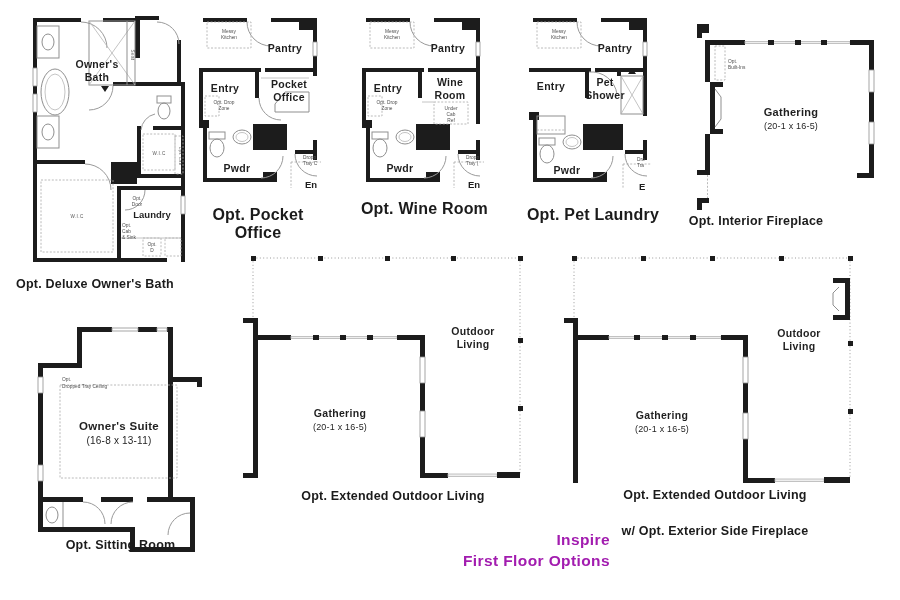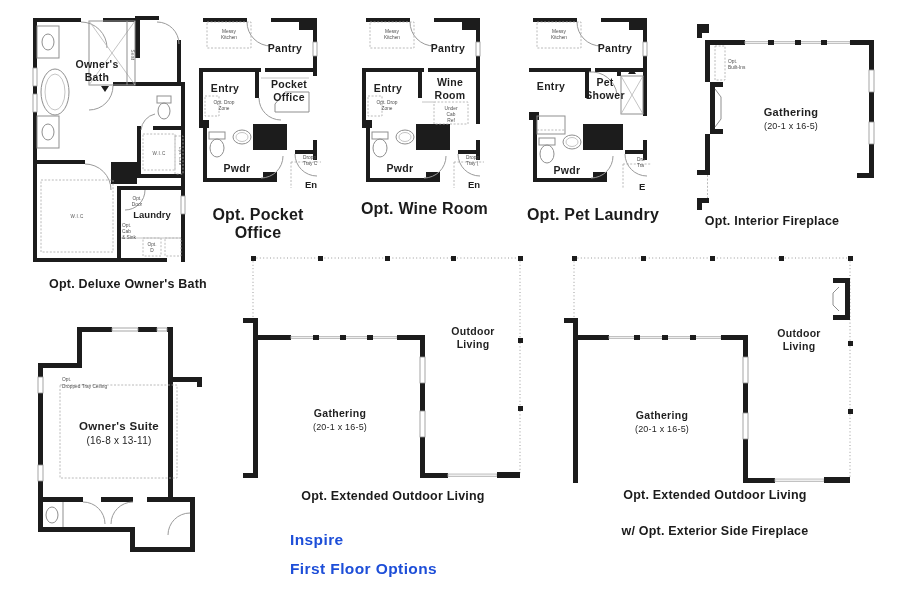--- a/index.html
+++ b/index.html
@@ -2,24 +2,24 @@
 <html><head>
 <meta charset="utf-8">
 <style>
   html,body{margin:0;padding:0;background:#fff;}
   #page{position:relative;width:900px;height:600px;background:#fff;overflow:hidden;
         font-family:"Liberation Sans",sans-serif;}
   .plan{position:absolute;}
   .cap{position:absolute;text-align:center;font-weight:700;font-size:12.5px;
        color:#1b1b1b;letter-spacing:.2px;}
   .cap2{font-size:16px;}
-  #title{position:absolute;left:290px;top:531px;width:320px;text-align:left;
-         color:#1d4ed8;font-weight:700;}
+  #title{position:absolute;left:290px;top:531px;width:320px;text-align:right;
+         color:#a21caf;font-weight:700;}
   #title .t1{font-size:15.5px;letter-spacing:.4px;}
-  #title .t2{font-size:15.5px;letter-spacing:.4px;margin-top:11px;}
+  #title .t2{font-size:15.5px;letter-spacing:.4px;margin-top:3px;}
   
   .w{fill:#1c1c1c;stroke:none;}
   .t{fill:none;stroke:#8f8f8f;stroke-width:1;}
   .tt{fill:none;stroke:#b5b5b5;stroke-width:.8;}
   .d{fill:none;stroke:#a8a8a8;stroke-width:.8;stroke-dasharray:2 1.6;}
   .dot{fill:none;stroke:#9a9a9a;stroke-width:1;stroke-dasharray:1 2.4;}
   .arc{fill:none;stroke:#9a9a9a;stroke-width:1;}
   .win{fill:#fff;stroke:#8f8f8f;stroke-width:.8;}
   text{font-family:"Liberation Sans",sans-serif;}
   text.room{font-size:10.5px;font-weight:700;fill:#1f1f1f;letter-spacing:.3px;text-anchor:middle;}
@@ -106,21 +106,21 @@
       <text class="tiny" x="112" y="190">Opt.</text>
       <text class="tiny" x="112" y="196">Door</text>
       <text class="tinyL" x="97" y="217">Opt.</text>
       <text class="tinyL" x="97" y="223">Cab</text>
       <text class="tinyL" x="97" y="229">&amp; Sink</text>
       <text class="tiny" x="127" y="236">Opt.</text>
       <text class="tiny" x="127" y="242">D</text>
       <text class="wic" x="154" y="146" transform="rotate(90 154 146)" style="font-size:3.8px">Opt. Cab</text>
     </g>
   </svg>
-  <div class="cap" style="left:43px;top:277px;width:170px">Opt. Deluxe Owner's Bath</div>
+  <div class="cap" style="left:10px;top:277px;width:170px">Opt. Deluxe Owner's Bath</div>
 
   <svg class="plan" style="left:195px;top:12px" width="135" height="190" viewBox="0 0 135 190">
     <g>
       <rect class="w" x="8" y="6" width="44" height="4"></rect>
       <rect class="w" x="76" y="6" width="46" height="4"></rect>
       <rect class="w" x="104" y="6" width="18" height="12"></rect>
       <rect class="w" x="118" y="6" width="4" height="24"></rect>
       <rect class="w" x="118" y="44" width="4" height="20"></rect>
       <rect class="w" x="4" y="56" width="62" height="4"></rect>
       <rect class="w" x="70" y="56" width="52" height="4"></rect>
@@ -347,21 +347,21 @@
     <g>
       <rect class="d" x="30" y="24" width="10" height="34"></rect>
     </g>
     <g>
       <text class="tinyL" x="43" y="41">Opt.</text>
       <text class="tinyL" x="43" y="47">Built-Ins</text>
       <text class="room" x="106" y="94" style="font-size:11px">Gathering</text>
       <text class="dim" x="106" y="107">(20-1 x 16-5)</text>
     </g>
   </svg>
-  <div class="cap" style="left:672px;top:214px;width:200px">Opt. Interior Fireplace</div>
+  <div class="cap" style="left:656px;top:214px;width:200px">Opt. Interior Fireplace</div>
 
   <svg class="plan" style="left:25px;top:315px" width="185" height="240" viewBox="0 0 185 240">
     <g>
       <rect class="w" x="57" y="12" width="30" height="5"></rect>
       <rect class="w" x="113" y="12" width="19" height="5"></rect>
       <rect class="w" x="142" y="12" width="6" height="5"></rect>
       <rect class="w" x="52" y="12" width="5" height="41"></rect>
       <rect class="w" x="13" y="48" width="44" height="5"></rect>
       <rect class="w" x="13" y="48" width="5" height="125"></rect>
       <rect class="w" x="143" y="12" width="5" height="55"></rect>
@@ -395,20 +395,21 @@
     <g>
       <rect class="d" x="35" y="70" width="117" height="93"></rect>
     </g>
     <g>
       <text class="tinyL" x="37" y="66">Opt.</text>
       <text class="tinyL" x="37" y="73">Dropped Tray Ceiling</text>
       <text class="room" x="94" y="115" style="font-size:11.5px">Owner's Suite</text>
       <text class="dim" x="94" y="129" style="font-size:10px">(16-8 x 13-11)</text>
     </g>
   </svg>
+  <div class="cap" style="left:33px;top:538px;width:175px">Opt. Sitting Room</div>
 
   <svg class="plan" style="left:235px;top:245px" width="290" height="240" viewBox="0 0 290 240">
     <g>
       <line class="dot" x1="18" y1="13" x2="285" y2="13"></line>
       <line class="dot" x1="18" y1="13" x2="18" y2="77"></line>
       <line class="dot" x1="285" y1="13" x2="285" y2="230"></line>
       <rect class="w" x="16" y="11" width="5" height="5"></rect>
       <rect class="w" x="83" y="11" width="5" height="5"></rect>
       <rect class="w" x="150" y="11" width="5" height="5"></rect>
       <rect class="w" x="216" y="11" width="5" height="5"></rect>

